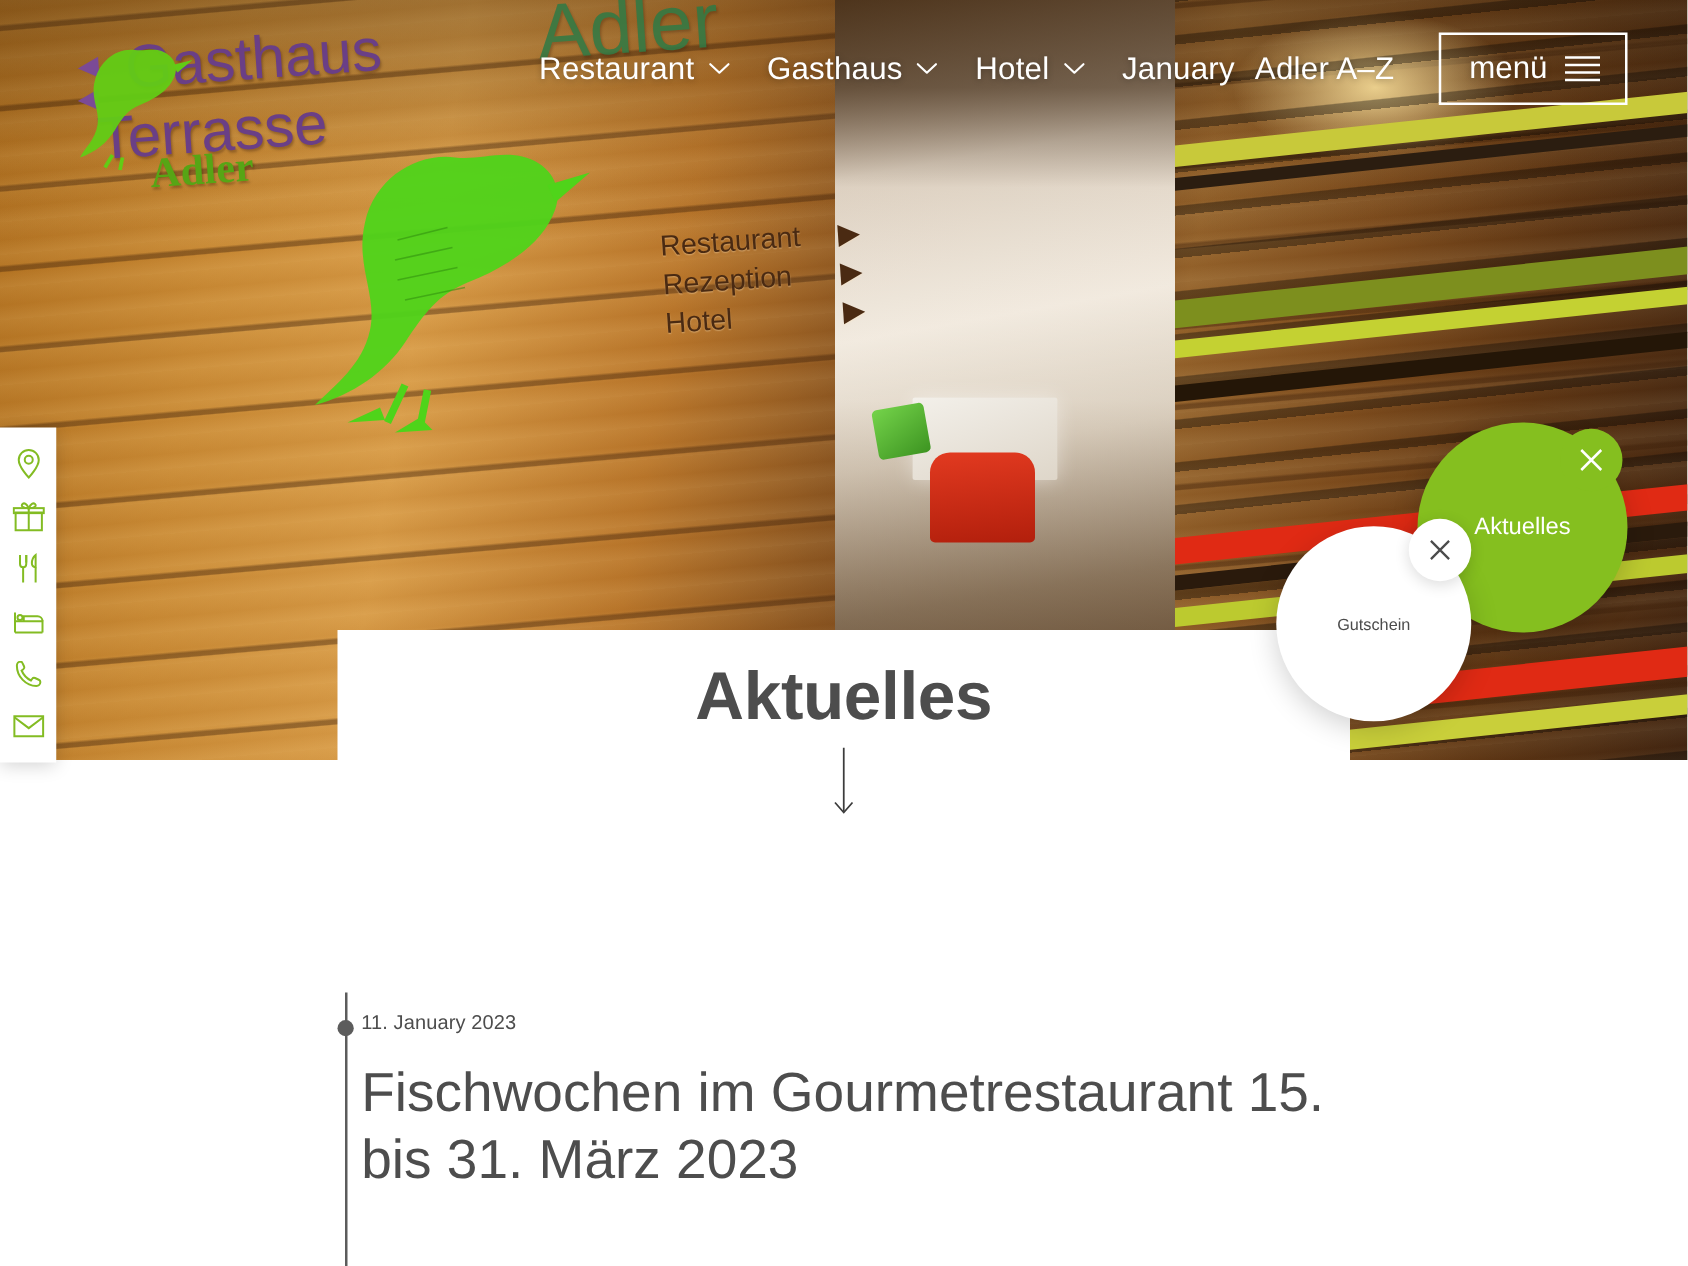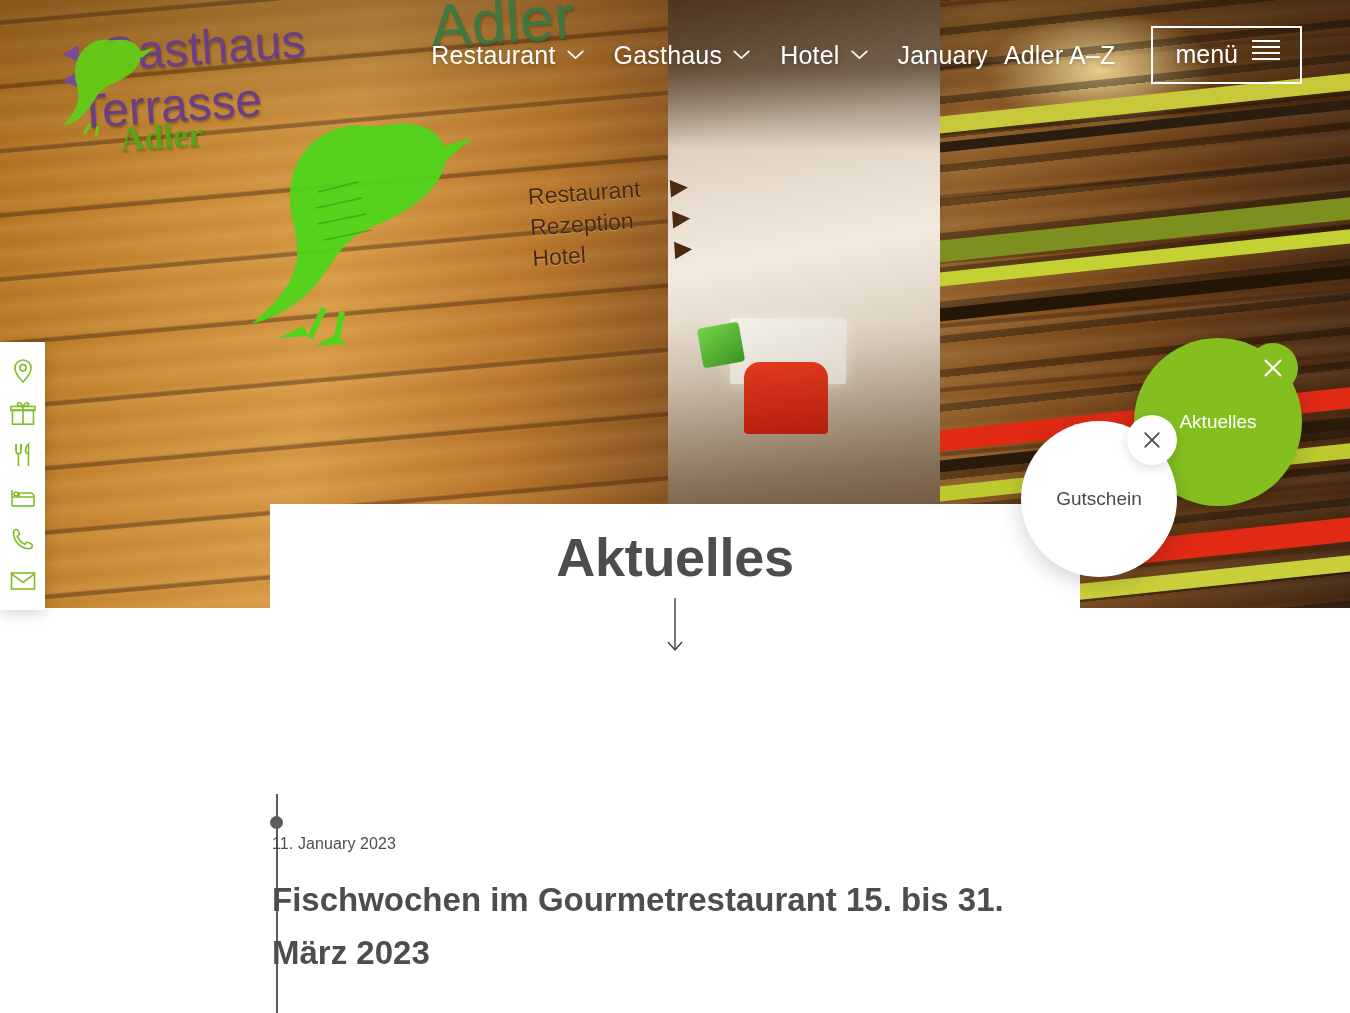--- a/index.html
+++ b/index.html
@@ -146,21 +146,21 @@
   }
   .nav-items { display: flex; align-items: center; gap: 30px; margin-right: 36px; }
   .nav-item {
     display: flex; align-items: center; gap: 11px;
     color: #ffffff; font-size: 25px; letter-spacing: .2px;
     text-decoration: none; cursor: pointer;
     text-shadow: 0 1px 5px rgba(0,0,0,0.28);
   }
   .chev { width: 17px; height: 10px; display:block; }
   .menu-btn {
-    display: flex; align-items: flex-start; gap: 14px;
+    display: flex; align-items: center; gap: 14px;
     border: 2px solid #ffffff;
     padding: 12px 20px 13px 22px;
     color: #ffffff; font-size: 25px;
     cursor: pointer; background: transparent;
     text-shadow: 0 1px 5px rgba(0,0,0,0.25);
   }
   .burger { display:flex; flex-direction:column; gap:4px; width:28px; }
   .burger i { display:block; height:2px; background:#fff; width:100%; }
 
   
@@ -187,21 +187,21 @@
     color: #ffffff; font-size: 19px;
     z-index: 25; cursor: pointer;
     box-shadow: 0 6px 22px rgba(0,0,0,0.18);
   }
   .bubble-white {
     position: absolute;
     left: 1021px; top: 421px; width: 156px; height: 156px;
     border-radius: 50%;
     background: #ffffff;
     display: flex; align-items: center; justify-content: center;
-    color: #4b4b4b; font-size: 19px;
+    color: #4b4b4b; font-size: 13px;
     z-index: 26; cursor: pointer;
     box-shadow: 0 6px 22px rgba(0,0,0,0.18);
   }
   .bub-close {
     position: absolute;
     width: 50px; height: 50px; border-radius: 50%;
     display: flex; align-items: center; justify-content: center;
     cursor: pointer; z-index: 28;
   }
   .close-green { left: 1248px; top: 343px; background: #85bf1f; }
@@ -241,31 +241,30 @@
     z-index: 5;
   }
   .timeline-dot {
     position: absolute;
     left: 270px; top: 816px;
     width: 13px; height: 13px; border-radius: 50%;
     background: #5c5c5c; z-index: 6;
   }
   .article {
     position: absolute;
-    left: 272px; top: 810px; width: 790px;
+    left: 289px; top: 810px; width: 790px;
     z-index: 6;
-    margin-top: 25px;
   }
   .article-date {
     font-size: 16px; color: #4d4d4d; letter-spacing: .1px;
     margin-bottom: 20px;
   }
   .article-title {
     display: inline;
-    font-size: 33px; font-weight: 700; line-height: 53px;
+    font-size: 44px; font-weight: 400; line-height: 53px;
     color: #4d4d4d;
     text-decoration: none;
     background-image: linear-gradient(#8dc021, #8dc021);
     background-repeat: no-repeat;
     background-size: 100% 4px;
     background-position: 0 1.26em;
     cursor: pointer;
     box-decoration-break: clone;
     -webkit-box-decoration-break: clone;
   }

